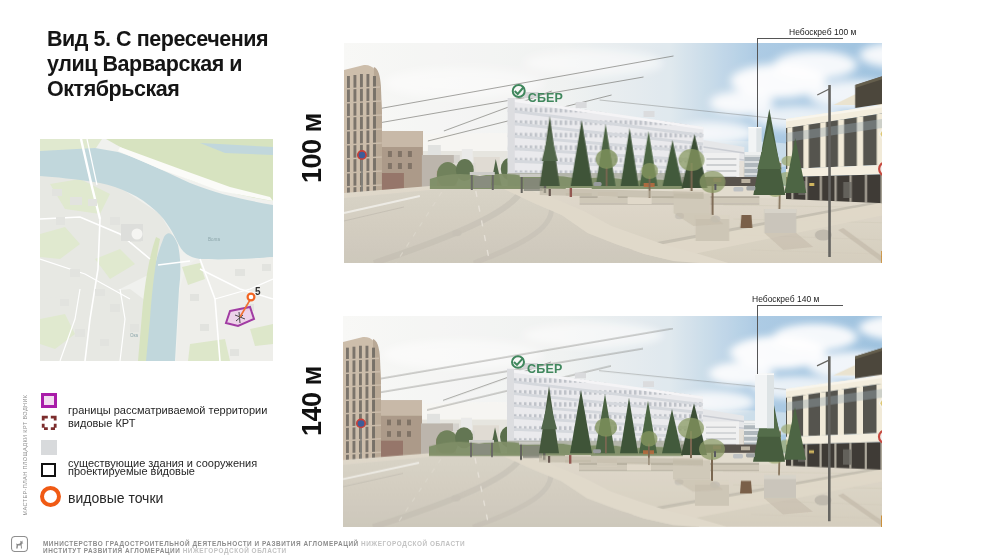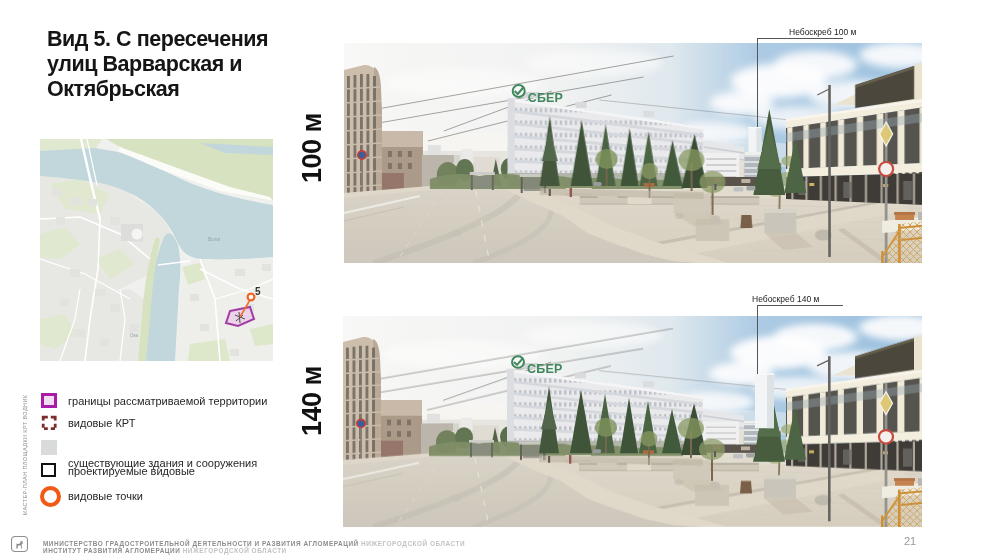--- a/index.html
+++ b/index.html
@@ -1,15 +1,15 @@
 <!DOCTYPE html>
 <html><head><meta charset="utf-8">
 <style>
 html,body{margin:0;padding:0;background:#fff;font-family:"Liberation Sans",sans-serif;}
-#page{position:relative;width:882px;height:555px;overflow:hidden;background:#fff;padding-left:40px;}
+#page{position:relative;width:882px;height:555px;overflow:hidden;background:#fff;}
 .abs{position:absolute;}
 </style></head>
 <body>
 <div id="page">
 
 <div class="abs" style="left:47px;top:27px;width:245px;font-size:21.5px;line-height:25px;font-weight:bold;color:#151515;letter-spacing:-0.45px;">Вид 5. С пересечения улиц&nbsp;Варварская и Октябрьская</div>
 
 <div class="abs" style="left:-33px;top:450px;width:120px;height:11px;transform:rotate(-90deg);font-size:5.5px;letter-spacing:0.4px;color:#8f8f8f;white-space:nowrap;">МАСТЕР-ПЛАН ПЛОЩАДКИ КРТ ВОДНИК</div>
 
 <svg class="abs" style="left:40px;top:139px" width="233" height="222" viewBox="0 0 233 222">
@@ -100,39 +100,39 @@
 
   <circle cx="211" cy="158" r="3.4" fill="#fff" stroke="#f26522" stroke-width="2.2"></circle>
 
   <text x="215" y="156" font-size="10" font-weight="bold" fill="#333">5</text>
 </svg>
 
 <div class="abs" style="left:41px;top:393px;">
 
   <div class="abs" style="left:0;top:0;width:10px;height:9px;background:#f2dcf0;border:3px solid #a91ca9;"></div>
 
-  <div class="abs" style="left:27px;top:2px;font-size:11px;color:#262626;white-space:nowrap;">границы рассматриваемой территории</div>
+  <div class="abs" style="left:27px;top:11px;font-size:11px;color:#262626;white-space:nowrap;">границы рассматриваемой территории</div>
 
   <svg class="abs" style="left:0;top:22px" width="17" height="16">
         <path stroke="#7c2d2d" stroke-width="2.8" fill="none" d="M2.2,5.5 L2.2,2.2 L6.8,2.2 M9.8,2.2 L14.2,2.2 L14.2,5.5 M2.2,8.8 L2.2,12.8 M14.2,8.8 L14.2,12.8 M3,13.6 L6.8,13.6 M9.8,13.6 L14,13.6"></path>
       </svg>
 
   <div class="abs" style="left:27px;top:24px;font-size:11px;color:#262626;white-space:nowrap;">видовые КРТ</div>
 
   <div class="abs" style="left:0;top:47px;width:16px;height:15px;background:#d8dadc;"></div>
 
   <div class="abs" style="left:27px;top:64px;font-size:11px;color:#262626;white-space:nowrap;">существующие здания и сооружения</div>
 
   <div class="abs" style="left:0;top:70px;width:11px;height:10px;background:#fff;border:2.5px solid #111;"></div>
 
   <div class="abs" style="left:27px;top:72px;font-size:11px;color:#262626;white-space:nowrap;">проектируемые видовые</div>
 
   <div class="abs" style="left:-1px;top:93px;width:13px;height:13px;border-radius:50%;border:4px solid #f05a14;"></div>
 
-  <div class="abs" style="left:27px;top:97px;font-size:11px;color:#262626;white-space:nowrap;">видовые точки</div>
+  <div class="abs" style="left:27px;top:97px;font-size:14px;color:#262626;white-space:nowrap;">видовые точки</div>
 </div>
 
 <svg class="abs" style="left:11px;top:536px" width="17" height="16" viewBox="0 0 17 16">
   <rect x="0.5" y="0.5" width="16" height="15" rx="3.5" fill="none" stroke="#8f8f8f" stroke-width="1.1"></rect>
   <path d="M5.2,12.5 L5.6,9 L5,7.5 L6.5,8 L8.5,7.8 L9.6,6.2 L9,4.8 L10.4,5.6 L11.6,4.4 L11.4,6.2 L12.4,7.4 L11,7.4 L10.6,9 L11,12.5 L10,12.5 L9.8,9.6 L7,9.6 L6.6,12.5 Z" fill="#8a8a8a"></path>
 </svg>
 
 <div class="abs" style="left:43px;top:539.5px;font-size:6.4px;letter-spacing:0.55px;color:#8c8c8c;font-weight:bold;white-space:nowrap;">МИНИСТЕРСТВО ГРАДОСТРОИТЕЛЬНОЙ ДЕЯТЕЛЬНОСТИ И РАЗВИТИЯ АГЛОМЕРАЦИЙ <span style="color:#c2c2c2;">НИЖЕГОРОДСКОЙ ОБЛАСТИ</span></div>
 
 <div class="abs" style="left:43px;top:547px;font-size:6.4px;letter-spacing:0.55px;color:#8c8c8c;font-weight:bold;white-space:nowrap;">ИНСТИТУТ РАЗВИТИЯ АГЛОМЕРАЦИИ <span style="color:#c2c2c2;">НИЖЕГОРОДСКОЙ ОБЛАСТИ</span></div>

